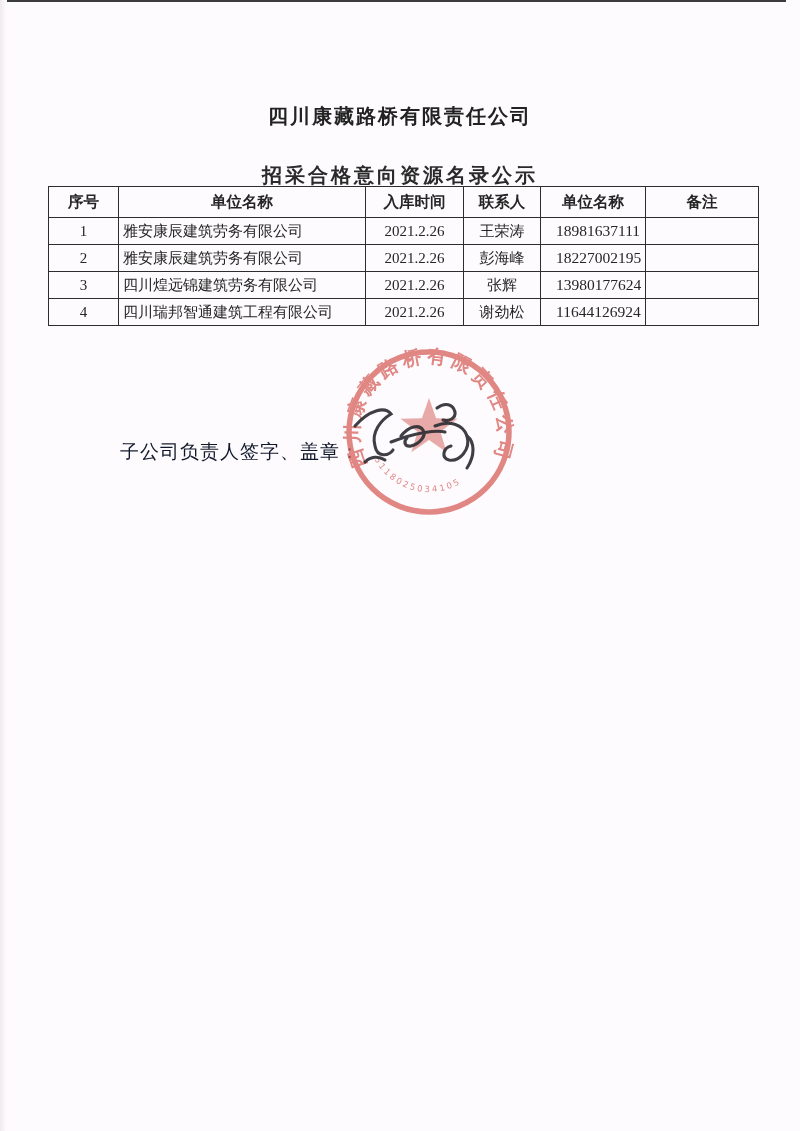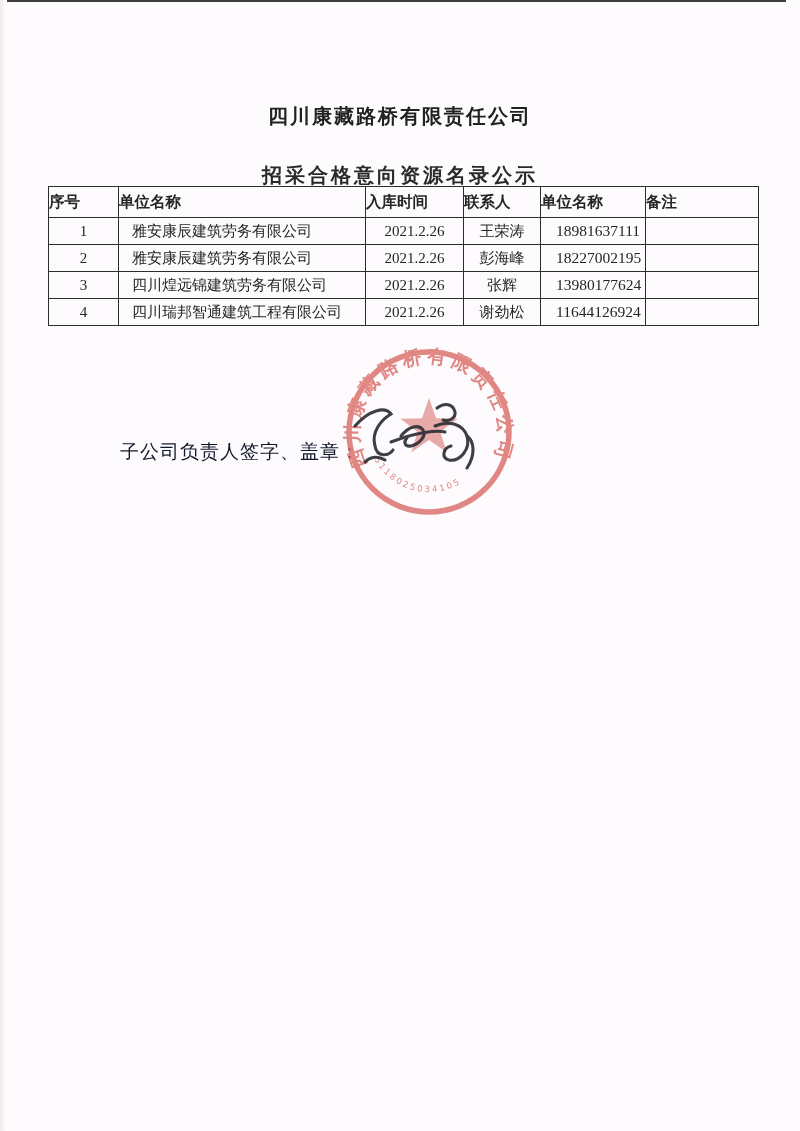--- a/index.html
+++ b/index.html
@@ -36,25 +36,25 @@
   }
   table.roster td, table.roster th {
     border:1.6px solid #2d2d2d;
     overflow:hidden; white-space:nowrap;
   }
   tr.caption-row td {
     height:26px; text-align:center; font-weight:bold;
     font-size:17px; letter-spacing:1px;
   }
   tr.header-row th {
-    height:31px; text-align:left; font-weight:bold; font-size:15.5px;
+    height:31px; text-align:center; font-weight:bold; font-size:15.5px;
   }
   tr.data-row td { height:27px; }
   td.c-no, td.c-date, td.c-contact { text-align:center; }
-  td.c-company { text-align:left; padding-left:13px; }
+  td.c-company { text-align:left; padding-left:4px; }
   td.c-phone { text-align:left; padding-left:15px; font-size:15.5px; }
   .signature-label {
     position:absolute; left:120px; top:439px;
     font-size:19px; font-weight:normal; color:#0f172a;
     letter-spacing:1px;
   }
   .seal {
     position:absolute; left:341px; top:344px; width:176px; height:176px;
   }
   .seal svg { width:100%; height:100%; }

